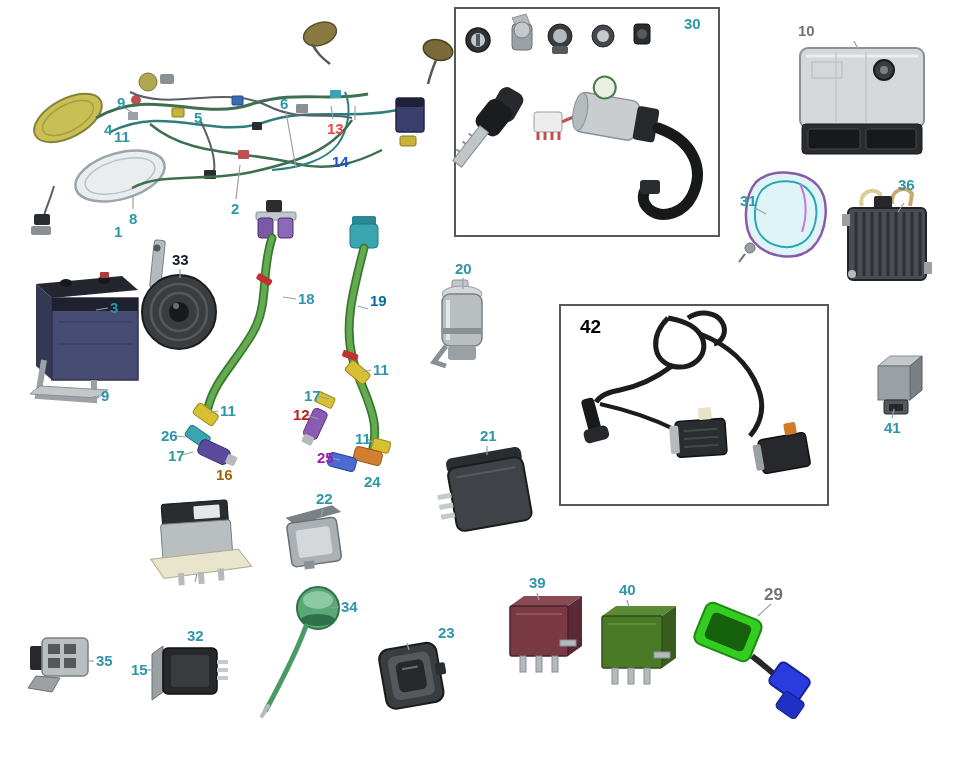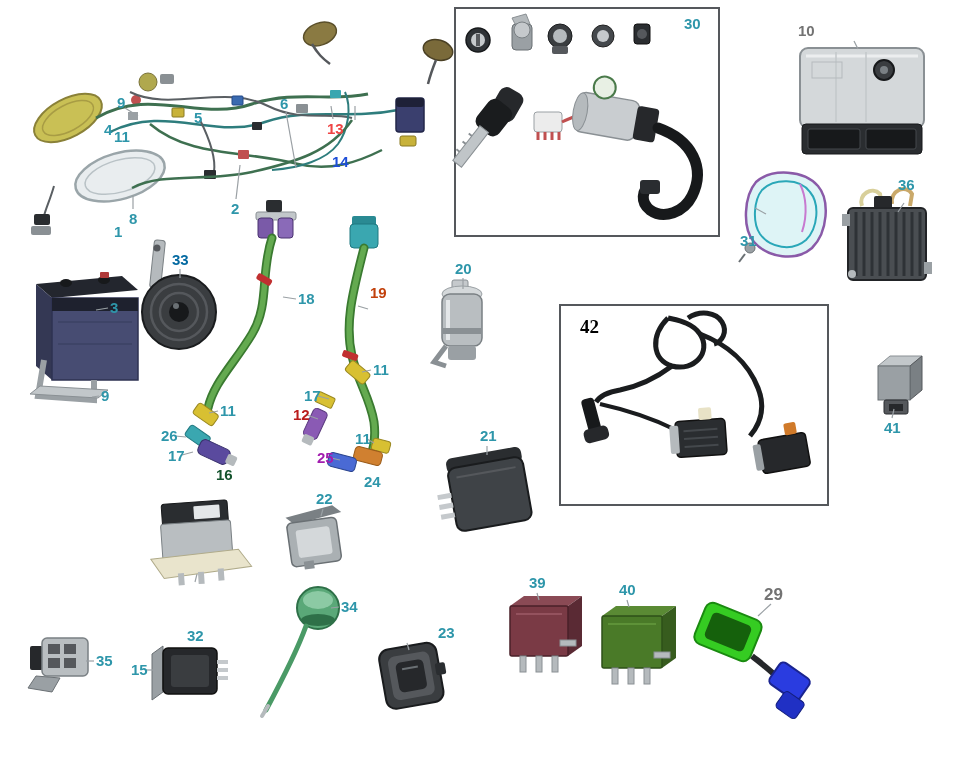--- a/index.html
+++ b/index.html
@@ -411,40 +411,40 @@
       <div class="part-label" style="left: 114px; top: 129px; color: rgb(46, 150, 170);">11</div>
       <div class="part-label" style="left: 194px; top: 110px; color: rgb(46, 150, 170);">5</div>
       <div class="part-label" style="left: 280px; top: 96px; color: rgb(46, 150, 170);">6</div>
       <div class="part-label" style="left: 327px; top: 121px; color: #ef4444;">13</div>
       <div class="part-label" style="left: 332px; top: 122px; color: #1d4ed8; margin-top: 32px;">14</div>
       <div class="part-label" style="left: 231px; top: 201px; color: rgb(46, 150, 170);">2</div>
       <div class="part-label" style="left: 129px; top: 211px; color: rgb(46, 150, 170);">8</div>
       <div class="part-label" style="left: 114px; top: 224px; color: rgb(46, 150, 170);">1</div>
       <div class="part-label" style="left: 684px; top: 16px; color: rgb(46, 150, 170); text-align: right;">30</div>
       <div class="part-label" style="left: 798px; top: 23px; color: #737373;">10</div>
-      <div class="part-label" style="left: 740px; top: 193px; color: rgb(46, 150, 170); margin-top: 40px;">31</div>
+      <div class="part-label" style="left: 740px; top: 193px; color: rgb(46, 150, 170);">31</div>
       <div class="part-label" style="left: 898px; top: 177px; color: rgb(46, 150, 170);">36</div>
       <div class="part-label" style="left: 110px; top: 300px; color: rgb(46, 150, 170);">3</div>
-      <div class="part-label" style="left: 172px; top: 252px; color: #0369a1;">33</div>
+      <div class="part-label" style="left: 172px; top: 252px; color: #0f172a;">33</div>
       <div class="part-label" style="left: 298px; top: 291px; color: rgb(46, 150, 170);">18</div>
-      <div class="part-label" style="left: 370px; top: 285px; color: #c2410c;">19</div>
+      <div class="part-label" style="left: 370px; top: 293px; color: #0369a1;">19</div>
       <div class="part-label" style="left: 455px; top: 261px; color: rgb(46, 150, 170);">20</div>
       <div class="part-label" style="left: 373px; top: 362px; color: rgb(46, 150, 170);">11</div>
       <div class="part-label" style="left: 304px; top: 388px; color: rgb(46, 150, 170);">17</div>
       <div class="part-label" style="left: 293px; top: 407px; color: #b91c1c;">12</div>
       <div class="part-label" style="left: 101px; top: 388px; color: rgb(46, 150, 170);">9</div>
       <div class="part-label" style="left: 220px; top: 403px; color: rgb(46, 150, 170);">11</div>
       <div class="part-label" style="left: 161px; top: 428px; color: rgb(46, 150, 170);">26</div>
       <div class="part-label" style="left: 168px; top: 448px; color: rgb(46, 150, 170);">17</div>
-      <div class="part-label" style="left: 216px; top: 467px; color: #14532d;">16</div>
+      <div class="part-label" style="left: 216px; top: 467px; color: #a16207;">16</div>
       <div class="part-label" style="left: 317px; top: 450px; color: #a21caf;">25</div>
       <div class="part-label" style="left: 355px; top: 431px; color: rgb(46, 150, 170);">11</div>
       <div class="part-label" style="left: 364px; top: 474px; color: rgb(46, 150, 170);">24</div>
       <div class="part-label" style="left: 480px; top: 428px; color: rgb(46, 150, 170);">21</div>
-      <div class="part-label bold" style="left: 580px; top: 317px; color: rgb(0, 0, 0); font-size: 19px; font-family: Liberation Serif, serif;">42</div>
+      <div class="part-label bold" style="left: 580px; top: 317px; color: rgb(0, 0, 0); font-size: 19px;">42</div>
       <div class="part-label" style="left: 884px; top: 420px; color: rgb(46, 150, 170);">41</div>
       <div class="part-label" style="left: 316px; top: 491px; color: rgb(46, 150, 170);">22</div>
       <div class="part-label" style="left: 187px; top: 584px; color: rgb(46, 150, 170); margin-top: 44px;">32</div>
       <div class="part-label" style="left: 341px; top: 599px; color: rgb(46, 150, 170);">34</div>
       <div class="part-label" style="left: 399px; top: 625px; color: rgb(46, 150, 170); margin-left: 39px;">23</div>
       <div class="part-label" style="left: 529px; top: 575px; color: rgb(46, 150, 170);">39</div>
       <div class="part-label" style="left: 619px; top: 582px; color: rgb(46, 150, 170);">40</div>
       <div class="part-label bold" style="left: 764px; top: 586px; color: #737373; font-size: 17px; text-align: right;">29</div>
       <div class="part-label" style="left: 96px; top: 653px; color: rgb(46, 150, 170);">35</div>
       <div class="part-label" style="left: 131px; top: 662px; color: rgb(46, 150, 170); text-align: center;">15</div>

